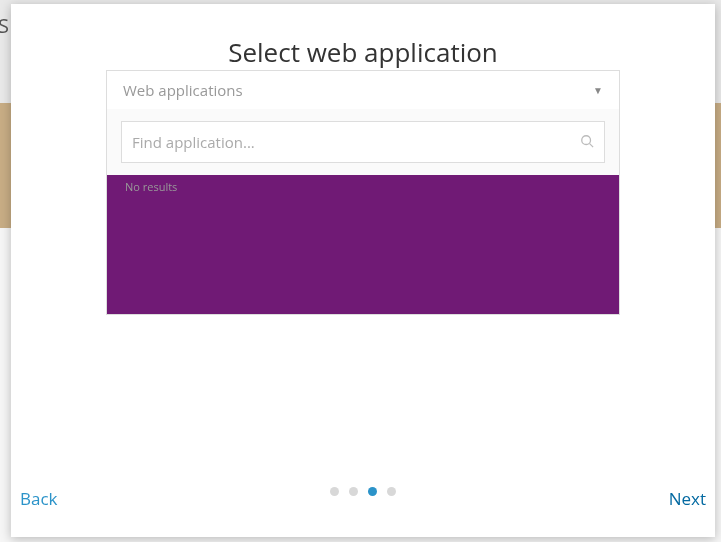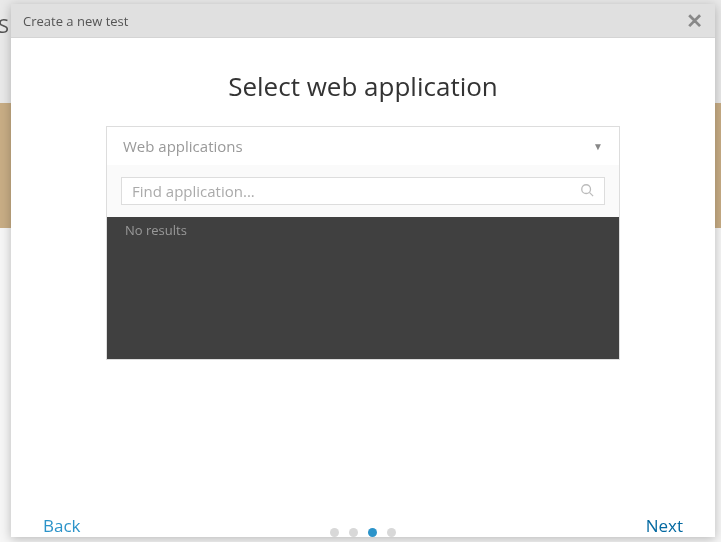--- a/index.html
+++ b/index.html
@@ -81,21 +81,20 @@
       flex: 1;
       padding: 30px 95px 0 95px;
       display: flex;
       flex-direction: column;
       align-items: center;
     }
     .page-heading {
       font-size: 26px;
       color: #333;
       font-weight: 400;
-      margin-bottom: 22px;
     }
     .select-box {
       width: 100%;
       border: 1px solid #ddd;
     }
     .select-header {
       height: 38px;
       display: flex;
       align-items: center;
       justify-content: space-between;
@@ -134,52 +133,52 @@
       margin-right: 4px;
       font-weight: 600;
     }
     .search-area {
       background: #fafafa;
       padding: 12px 14px;
     }
     .search-wrap {
       border: 1px solid #ddd;
       background: #fff;
-      height: 28px;
+      height: 42px;
       display: flex;
       align-items: center;
       padding: 0 10px;
     }
     .search-input {
       flex: 1;
       border: none;
       outline: none;
       font-size: 15px;
       color: #555;
       font-family: inherit;
     }
     .search-input::placeholder {
       color: #aaa;
     }
     .search-icon {
       color: #bbb;
       font-size: 14px;
     }
     .results {
-      background: #404040;
+      background: #701a75;
       padding: 4px 18px 120px 18px;
       color: #999;
-      font-size: 13px;
+      font-size: 11px;
     }
     .modal-footer {
       height: 50px;
       display: flex;
-      align-items: flex-end;
+      align-items: flex-start;
       justify-content: space-between;
-      padding: 0 32px;
+      padding: 0 9px;
       background: #fff;
     }
     .back-btn {
       color: #2b93c9;
       font-size: 17px;
       cursor: pointer;
     }
     .next-btn {
       color: #0369a1;
       font-size: 17px;
@@ -201,24 +200,20 @@
   </style>
 </head>
 <body>
 
 <div class="backdrop-top"></div>
 <div class="backdrop-stripe"></div>
 <div class="backdrop-bottom"></div>
 <div class="backdrop-s">S</div>
 
 <div class="modal">
-  <div class="modal-header">
-    <span class="modal-title">Create a new test</span>
-    <span class="close-btn">✕</span>
-  </div>
 
   <div class="modal-body">
     <h1 class="page-heading">Select web application</h1>
 
     <div class="select-box">
       <div class="select-header">
         <span class="select-label">Web applications</span>
         <span class="caret">▼</span>
       </div>
 

